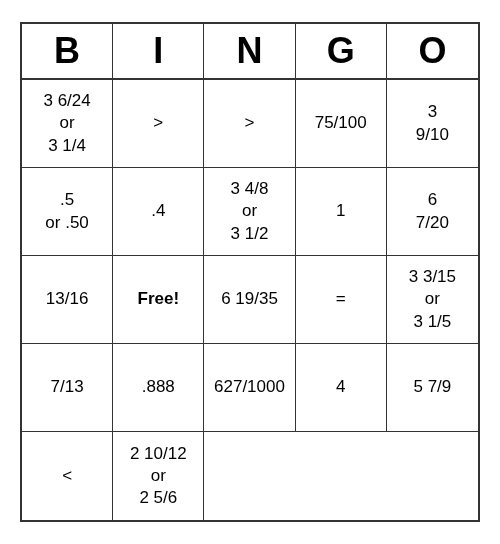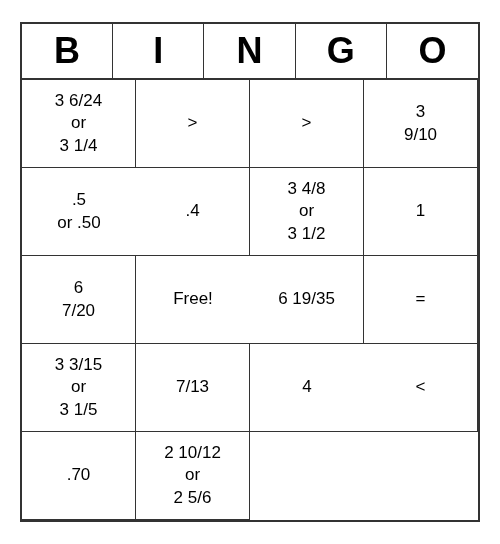--- a/index.html
+++ b/index.html
@@ -26,21 +26,21 @@
       font-size: 36px;
       font-weight: bold;
       padding: 6px 0;
       border-right: 1px solid #333;
     }
     .header-cell:last-child {
       border-right: none;
     }
     .bingo-grid {
       display: grid;
-      grid-template-columns: repeat(4, 1fr);
+      grid-template-columns: repeat(5, 1fr);
       grid-template-rows: repeat(5, 1fr);
     }
     .cell {
       border-right: 1px solid #333;
       border-bottom: 1px solid #333;
       text-align: center;
       display: flex;
       align-items: center;
       justify-content: center;
       min-height: 88px;
@@ -73,58 +73,70 @@
   <div class="cell">
         <div class="cell-inner">3 6/24<br>or<br>3 1/4</div>
       </div>
       <div class="cell">
         <div class="cell-inner">&gt;</div>
       </div>
       <div class="cell">
         <div class="cell-inner">&gt;</div>
       </div>
       <div class="cell">
+        <div class="cell-inner">75/100</div>
+      </div>
+      <div class="cell">
         <div class="cell-inner">3<br>9/10</div>
       </div>
       <div class="cell">
         <div class="cell-inner">.5<br>or .50</div>
       </div>
       <div class="cell">
         <div class="cell-inner">.4</div>
       </div>
       <div class="cell">
         <div class="cell-inner">3 4/8<br>or<br>3 1/2</div>
       </div>
       <div class="cell">
         <div class="cell-inner">1</div>
       </div>
       <div class="cell">
         <div class="cell-inner">6<br>7/20</div>
       </div>
       <div class="cell">
-        <div class="cell-inner" style="font-weight: normal; text-align: right;">Free!</div>
+        <div class="cell-inner">13/16</div>
+      </div>
+      <div class="cell">
+        <div class="cell-inner" style="font-weight: bold; text-align: right;">Free!</div>
       </div>
       <div class="cell">
         <div class="cell-inner">6 19/35</div>
       </div>
       <div class="cell">
         <div class="cell-inner">=</div>
       </div>
       <div class="cell">
         <div class="cell-inner">3 3/15<br>or<br>3 1/5</div>
       </div>
       <div class="cell">
         <div class="cell-inner">7/13</div>
       </div>
       <div class="cell">
+        <div class="cell-inner">.888</div>
+      </div>
+      <div class="cell">
+        <div class="cell-inner">627/1000</div>
+      </div>
+      <div class="cell">
         <div class="cell-inner">4</div>
       </div>
       <div class="cell">
-        <div class="cell-inner">&lt;</div>
+        <div class="cell-inner">5 7/9</div>
       </div>
       <div class="cell">
-        <div class="cell-inner">.70</div>
+        <div class="cell-inner">&lt;</div>
       </div>
       <div class="cell">
         <div class="cell-inner">2 10/12<br>or<br>2 5/6</div>
       </div>
     </div>
 </div>
 
 </body></html>

